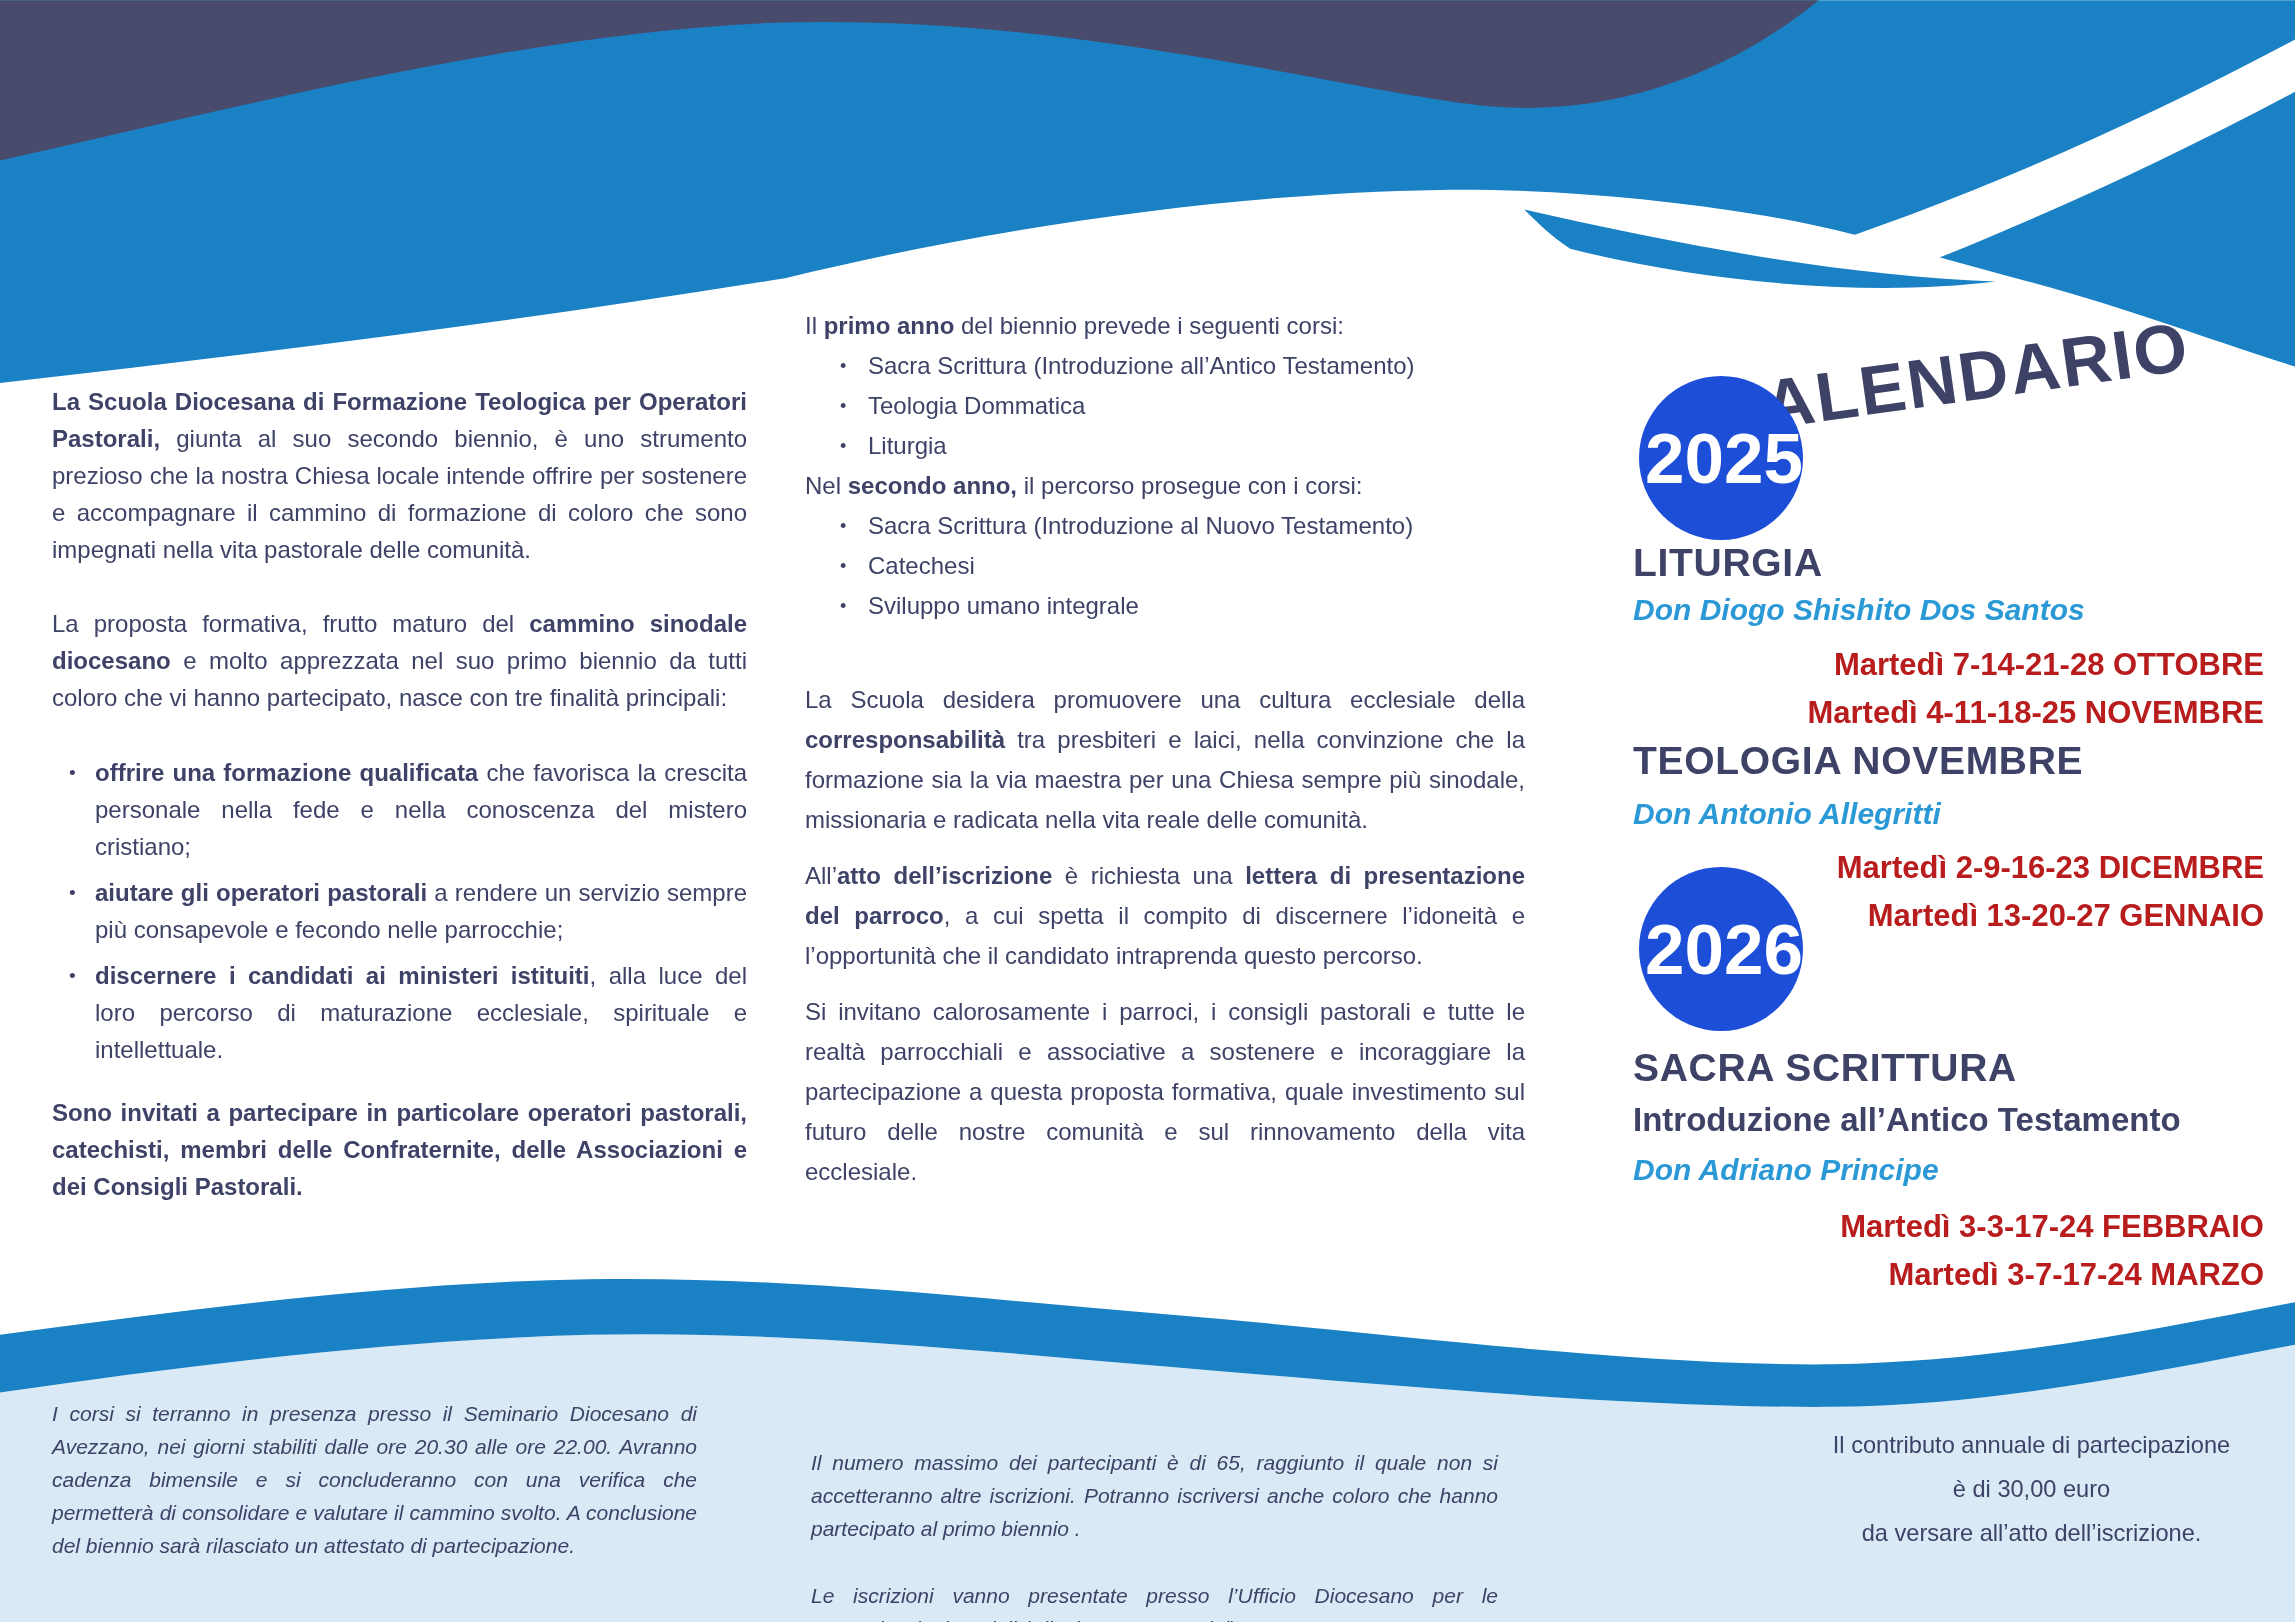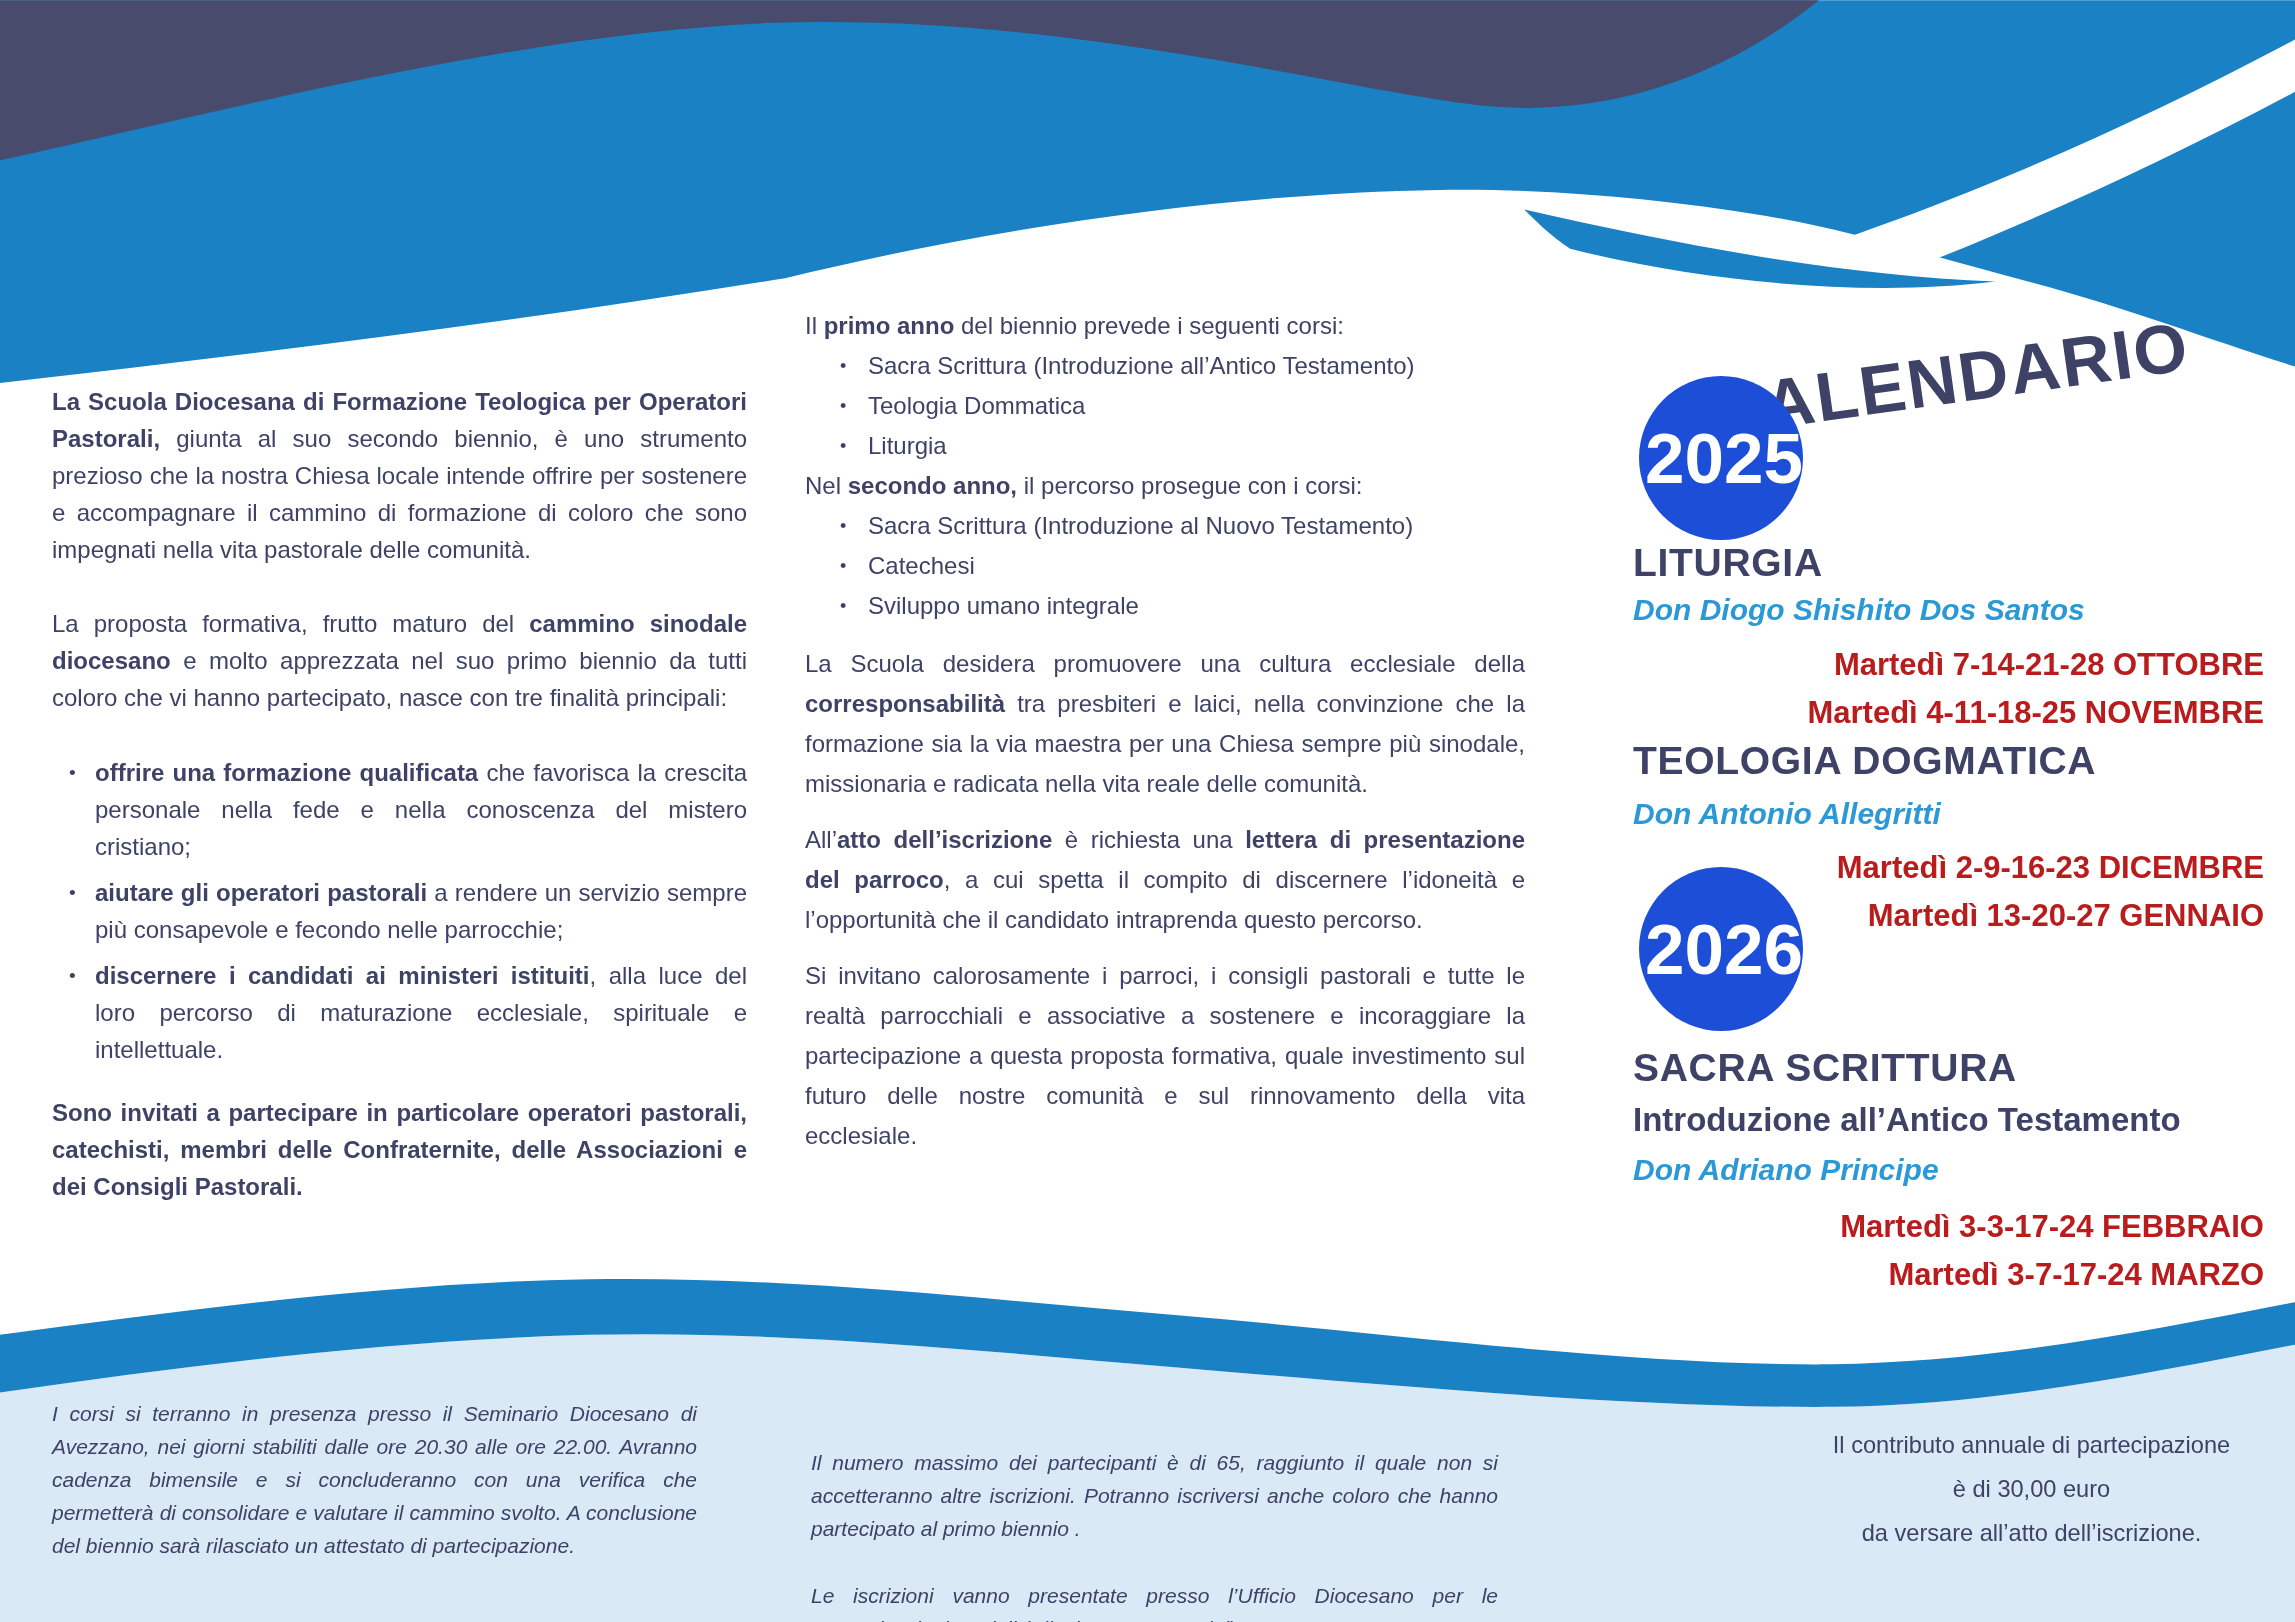--- a/index.html
+++ b/index.html
@@ -18,21 +18,21 @@
   .col1 .p2{margin-top:37px;}
   .col1 ul{list-style:none;margin:38px 0 0 0;padding:0;}
   .c1li{position:relative;padding-left:43px;margin-bottom:9.2px;text-align:justify;}
   .c1li::before{content:"•";position:absolute;left:17px;top:0;font-size:0.8em;}
   .col1 .p3{margin-top:26px;}
 
   .col2{left:805px;top:306px;width:720px;font-size:24px;line-height:40px;}
   .col2 ul{list-style:none;margin:0;padding:0;}
   .c2li{position:relative;padding-left:63px;}
   .c2li::before{content:"•";position:absolute;left:35px;top:0;font-size:0.75em;font-style:normal;}
-  .col2 .pp{margin-top:18px;}
+  .col2 .pp{margin-top:54px;}
   .col2 .pp2{margin-top:16px;}
 
   .cal-title{
     position:absolute;left:1711px;top:340px;
     font-size:69px;font-weight:bold;letter-spacing:2px;
     color:#3e4266;white-space:nowrap;
     transform:rotate(-8deg);transform-origin:center;
   }
   .year-badge{
     position:absolute;width:164px;height:164px;border-radius:50%;
@@ -128,21 +128,21 @@
     <span>2025</span>
   </div>
 
   <div class="course-name name1">LITURGIA</div>
   <div class="teacher teach1">Don Diogo Shishito Dos Santos</div>
   <div class="dates dates1">
     <div>Martedì 7-14-21-28 OTTOBRE</div>
     <div>Martedì 4-11-18-25 NOVEMBRE</div>
   </div>
 
-  <div class="course-name name2">TEOLOGIA DOGMATICA</div>
+  <div class="course-name name2">TEOLOGIA NOVEMBRE</div>
   <div class="teacher teach2">Don Antonio Allegritti</div>
   <div class="dates dates2">
     <div>Martedì 2-9-16-23 DICEMBRE</div>
     <div>Martedì 13-20-27 GENNAIO</div>
   </div>
 
   <div class="year-badge badge-2026">
     <span>2026</span>
   </div>
 

